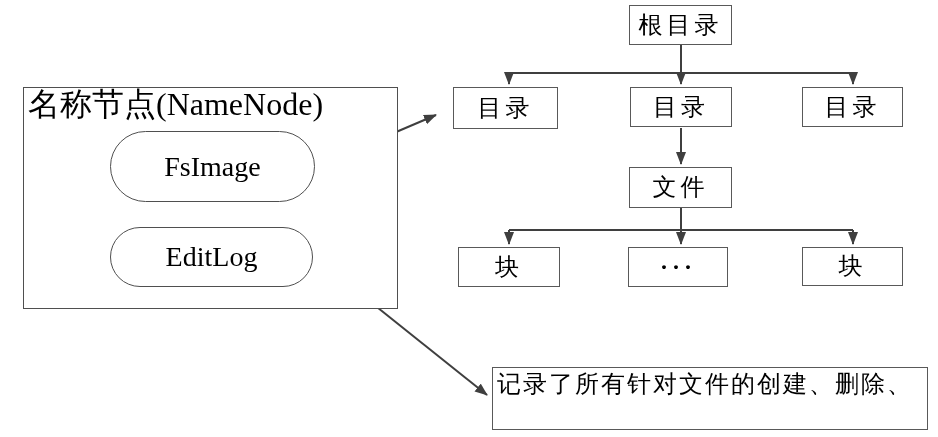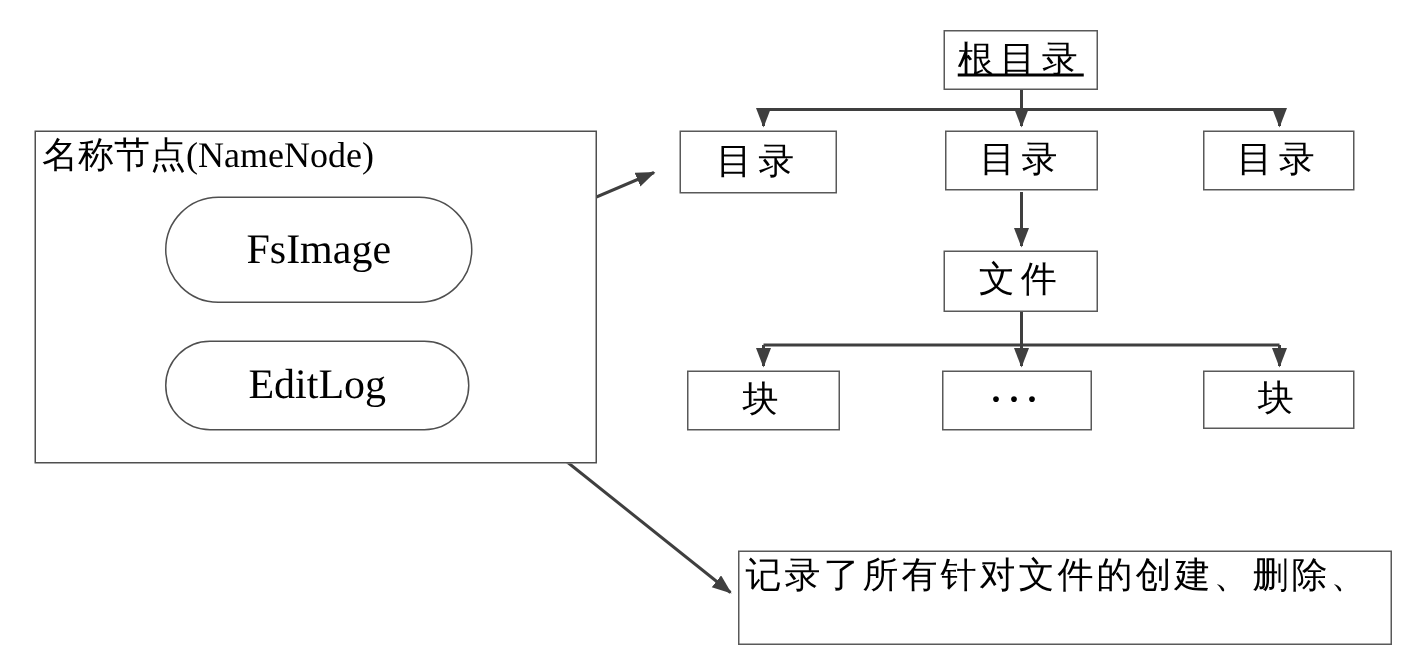--- a/index.html
+++ b/index.html
@@ -31,21 +31,21 @@
     width: 373px;
     height: 220px;
     border: 1.4px solid #4f4f4f;
     background: #ffffff;
     z-index: 2;
   }
   .namenode-title {
     position: absolute;
     left: 28px;
     top: 89px;
-    font-size: 24px;
+    font-size: 32px;
     line-height: 30px;
     white-space: nowrap;
     z-index: 3;
     text-align: center;
   }
   .pill {
     position: absolute;
     border: 1.4px solid #4f4f4f;
     background: #ffffff;
     text-align: center;
@@ -71,21 +71,21 @@
   .tree-node {
     position: absolute;
     border: 1.4px solid #595959;
     background: #ffffff;
     text-align: center;
     font-size: 24px;
     letter-spacing: 4px;
     white-space: nowrap;
     z-index: 2;
   }
-  .node-root   { left: 629px; top: 20px;   width: 101px; height: 38px; line-height: 38px; text-decoration: underline; }
+  .node-root   { left: 629px; top: 5px;   width: 101px; height: 38px; line-height: 38px; }
   .node-dir0   { left: 453px; top: 87px;  width: 103px; height: 40px; line-height: 40px; }
   .node-dir1   { left: 630px; top: 87px;  width: 100px; height: 38px; line-height: 38px; }
   .node-dir2   { left: 802px; top: 87px;  width: 99px;  height: 38px; line-height: 38px; }
   .node-file   { left: 629px; top: 167px; width: 101px; height: 39px; line-height: 39px; text-align: center; }
   .node-blk0   { left: 458px; top: 247px; width: 100px; height: 38px; line-height: 38px; }
   .node-blk1   { left: 628px; top: 247px; width: 98px;  height: 38px; line-height: 38px; font-weight: bold; }
   .node-blk2   { left: 802px; top: 247px; width: 99px;  height: 37px; line-height: 37px; }
   .note-box {
     position: absolute;
     left: 492px;

